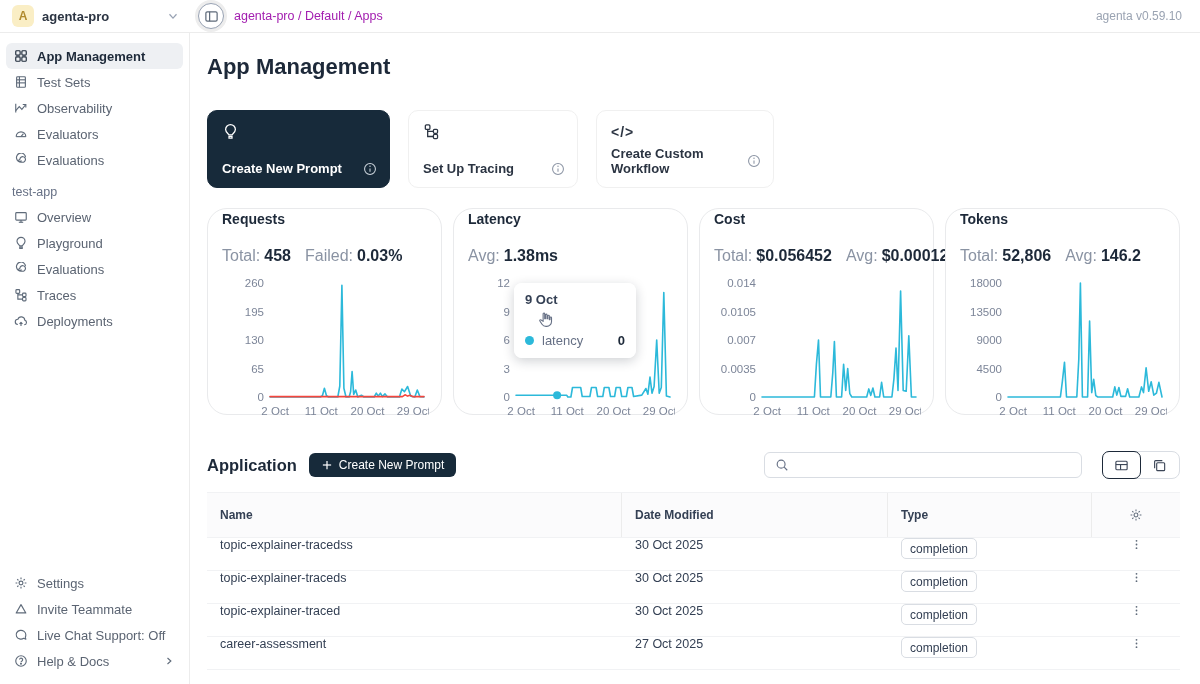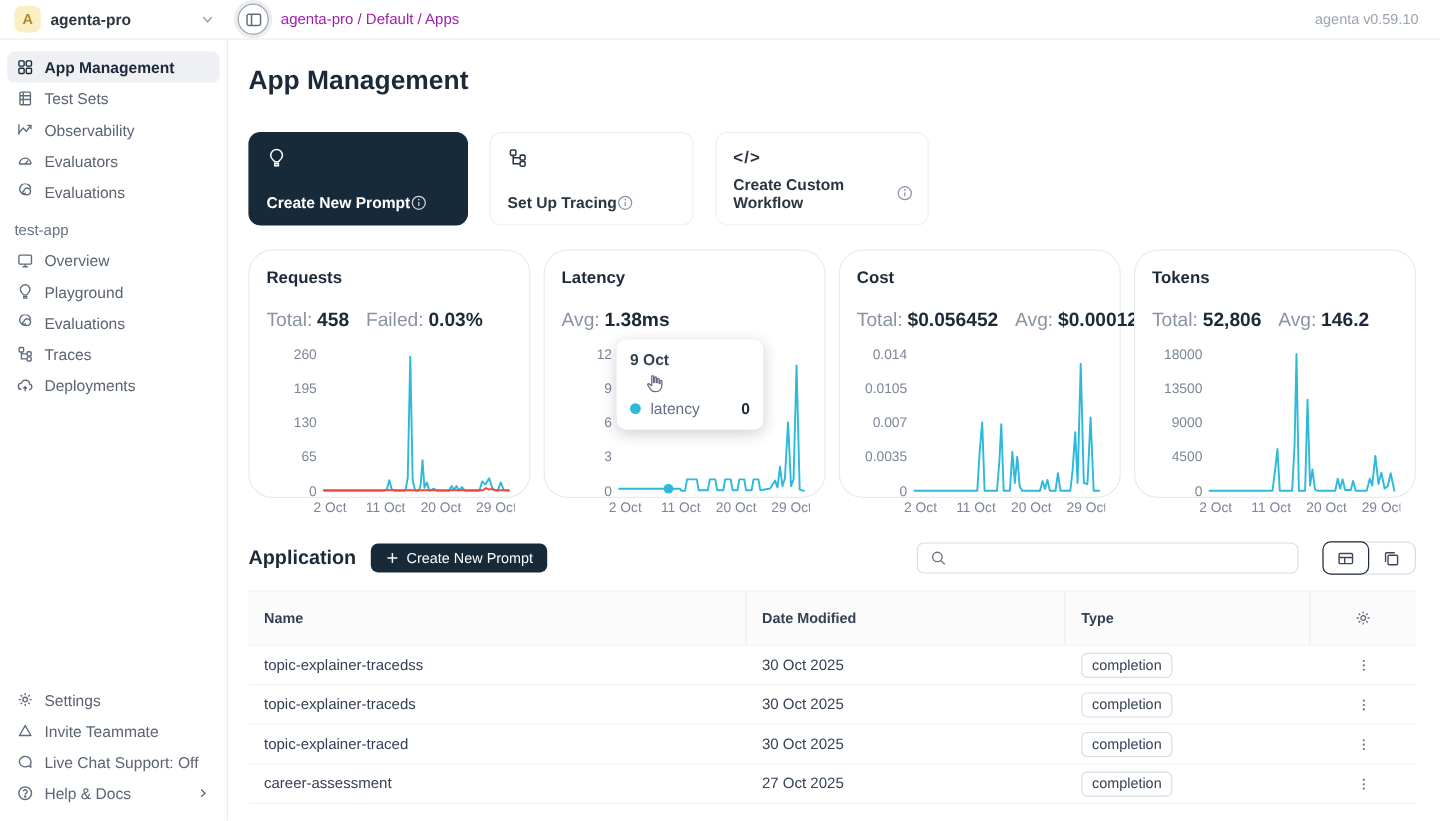--- a/index.html
+++ b/index.html
@@ -32,33 +32,33 @@
   .chev-right { margin-left:auto; color:#5f6b7a; }
 
   .main { flex:1; padding:21px 20px 0 17px; position:relative; overflow:hidden; }
   .h1 { font-size:22px; font-weight:700; color:#1d2939; margin-bottom:30px; }
   .h2 { font-size:16.5px; font-weight:700; color:#1d2939; }
 
   
   .gs-row { display:flex; gap:18px; margin-top:16px; }
   .gs-card { height:78px; border-radius:10px; position:relative; padding:12px 14px; cursor:pointer; background:#fff; border:1px solid #f0f0f0; }
   .gs-card.dark { background:#172a3a; border-color:#172a3a; color:#fff; width:183px; }
-  .gs-card .glabel-row { position:absolute; left:14px; right:12px; bottom:11px; display:flex; align-items:center; }
+  .gs-card .glabel-row { position:absolute; left:14px; right:12px; bottom:11px; display:flex; align-items:center; justify-content:space-between; }
   .gs-label { font-size:13px; font-weight:600; }
   .gs-card.dark .gs-label { color:#fff; }
   .gs-card:not(.dark) .gs-label { color:#2b3442; }
   .gs-icon { color:#2b3442; display:flex; }
   .gs-card.dark .gs-icon { color:#fff; }
   .info-ic { color:#8a93a3; display:flex; }
   .gs-card.dark .info-ic { color:#cdd5dd; }
   .code-glyph { font-size:14px; font-weight:700; letter-spacing:1px; color:#2b3442; }
 
   
   .charts-row { display:flex; gap:11px; margin-top:20px; }
-  .chart-card { width:235px; height:207px; border:1px solid #e9eaec; border-radius:20px; padding:14px 14px; position:relative; background:#fff; }
+  .chart-card { width:235px; height:207px; border:1px solid #e9eaec; border-radius:20px; padding:2px 14px; position:relative; background:#fff; }
   .chart-title { font-size:14px; font-weight:700; color:#1d2939; }
   .chart-stats { font-size:16px; color:#8a93a3; margin-top:20px; display:flex; gap:14px;text-align:right; }
   .chart-stats b { color:#1d2939; font-weight:700; margin-left:4px; }
   .chart-box { margin-top:6px; }
 
   .tooltip { position:absolute; left:60px; top:74px; width:122px; background:rgba(255,255,255,0.97);
     border-radius:8px; box-shadow:0 3px 12px rgba(16,24,40,0.2); padding:9px 11px 10px; z-index:5; }
   .tt-date { font-size:13px; font-weight:600; color:#344054; }
   .tt-row { display:flex; align-items:center; margin-top:26px; font-size:13px; color:#667085; }
   .tt-dot { width:9px; height:9px; border-radius:50%; margin-right:8px; }
@@ -82,21 +82,21 @@
   .table { margin-top:13px; }
   .thead { display:flex; height:46px; align-items:center; background:#fbfbfc; border-top:1px solid #f1f2f4;
     border-bottom:1px solid #f1f2f4; font-size:12px; font-weight:600; color:#344054; }
   .th, .td { padding:0 13px; }
   .col-name { width:415px; flex-shrink:0; }
   .col-date { width:266px; flex-shrink:0; }
   .col-type { width:204px; flex-shrink:0; }
   .col-act  { flex:1; display:flex; justify-content:center; }
   .thead .col-name, .thead .col-date, .thead .col-type { border-right:1px solid #ececec; height:100%; display:flex; align-items:center; }
   .gear-ic, .dots-ic { color:#5f6b7a; display:flex; cursor:pointer; }
-  .tr { display:flex; height:33px; align-items:center; border-bottom:1px solid #f1f2f4; font-size:12.5px; color:#344054; cursor:pointer; }
+  .tr { display:flex; height:33px; border-bottom:1px solid #f1f2f4; font-size:12.5px; color:#344054; cursor:pointer; }
   .badge { display:inline-block; border:1px solid #d9dde3; border-radius:5px; padding:2.5px 8px; font-size:12px; color:#344054; background:#fff; }
 </style>
 </head>
 <body>
 
 <div class="topbar">
   <div class="workspace">
     <div class="avatar">A</div>
     <span class="ws-name">agenta-pro</span>
     <span class="ws-chevron">

